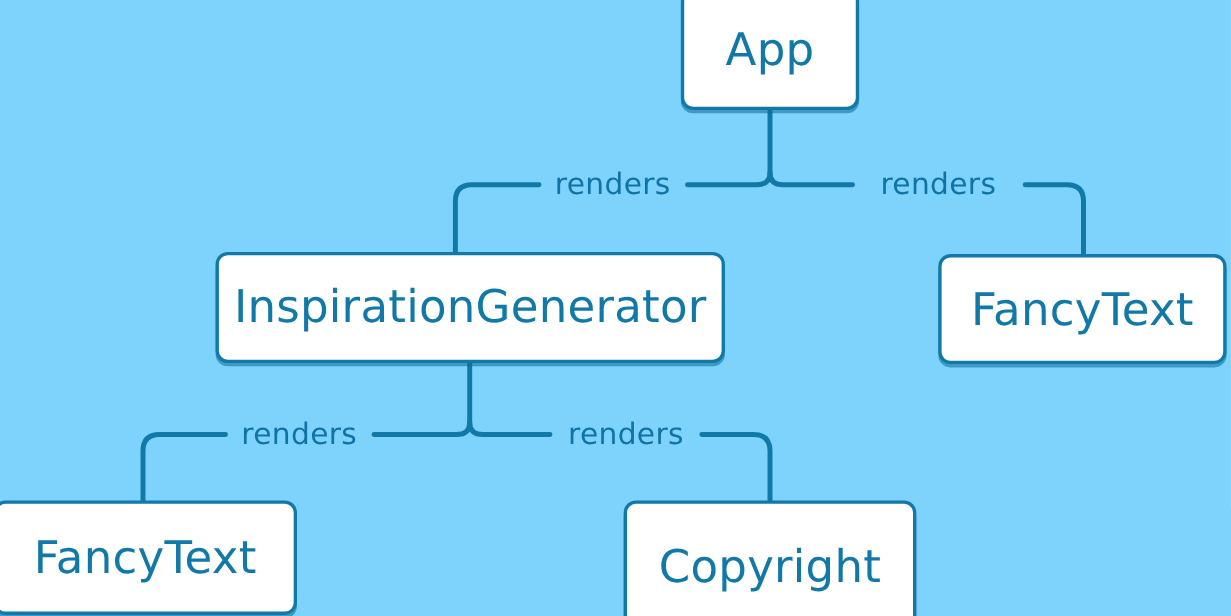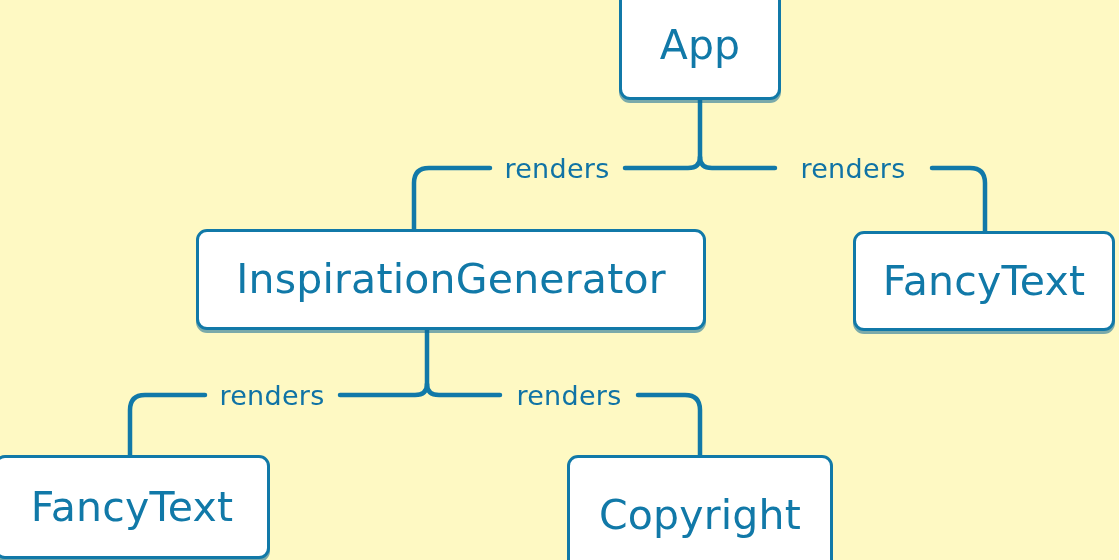--- a/index.html
+++ b/index.html
@@ -9,21 +9,21 @@
   body {
     width: 1119px;
     height: 560px;
     overflow: hidden;
     font-family: "DejaVu Sans", "Liberation Sans", sans-serif;
   }
   #diagram-root {
     position: relative;
     width: 1119px;
     height: 560px;
-    background: #fef9c3;
+    background: #7dd3fc;
     overflow: hidden;
   }
   #edge-layer {
     position: absolute;
     left: 0;
     top: 0;
     width: 1119px;
     height: 560px;
   }
   .node {
@@ -53,21 +53,21 @@
     font-weight: 400;
     color: #1073a5;
     line-height: 1;
     white-space: nowrap;
     transform: translate(-50%, -50%);
     letter-spacing: 0.3px;
     z-index: 3;
   }
   
   #node-app        { left: 619px; top: -10px;  width: 162px; height: 110px; }
-  #node-inspgen    { left: 196px; top: 229px;  width: 510px; height: 101px; }
+  #node-inspgen    { left: 196px; top: 229px;  width: 463px; height: 101px; }
   #node-fancy-right{ left: 853px; top: 231px;  width: 262px; height: 100px; }
   #node-fancy-left { left: -6px;  top: 455px;  width: 276px; height: 104px; }
   #node-copyright  { left: 567px; top: 455px;  width: 266px; height: 120px; }
   #node-app .node-label         { font-size: 41px; }
   #node-inspgen .node-label     { font-size: 41px; }
   #node-fancy-right .node-label { font-size: 41px; }
   #node-fancy-left .node-label  { font-size: 41px; }
   #node-copyright .node-label   { font-size: 41px; }
 </style>
 </head>

